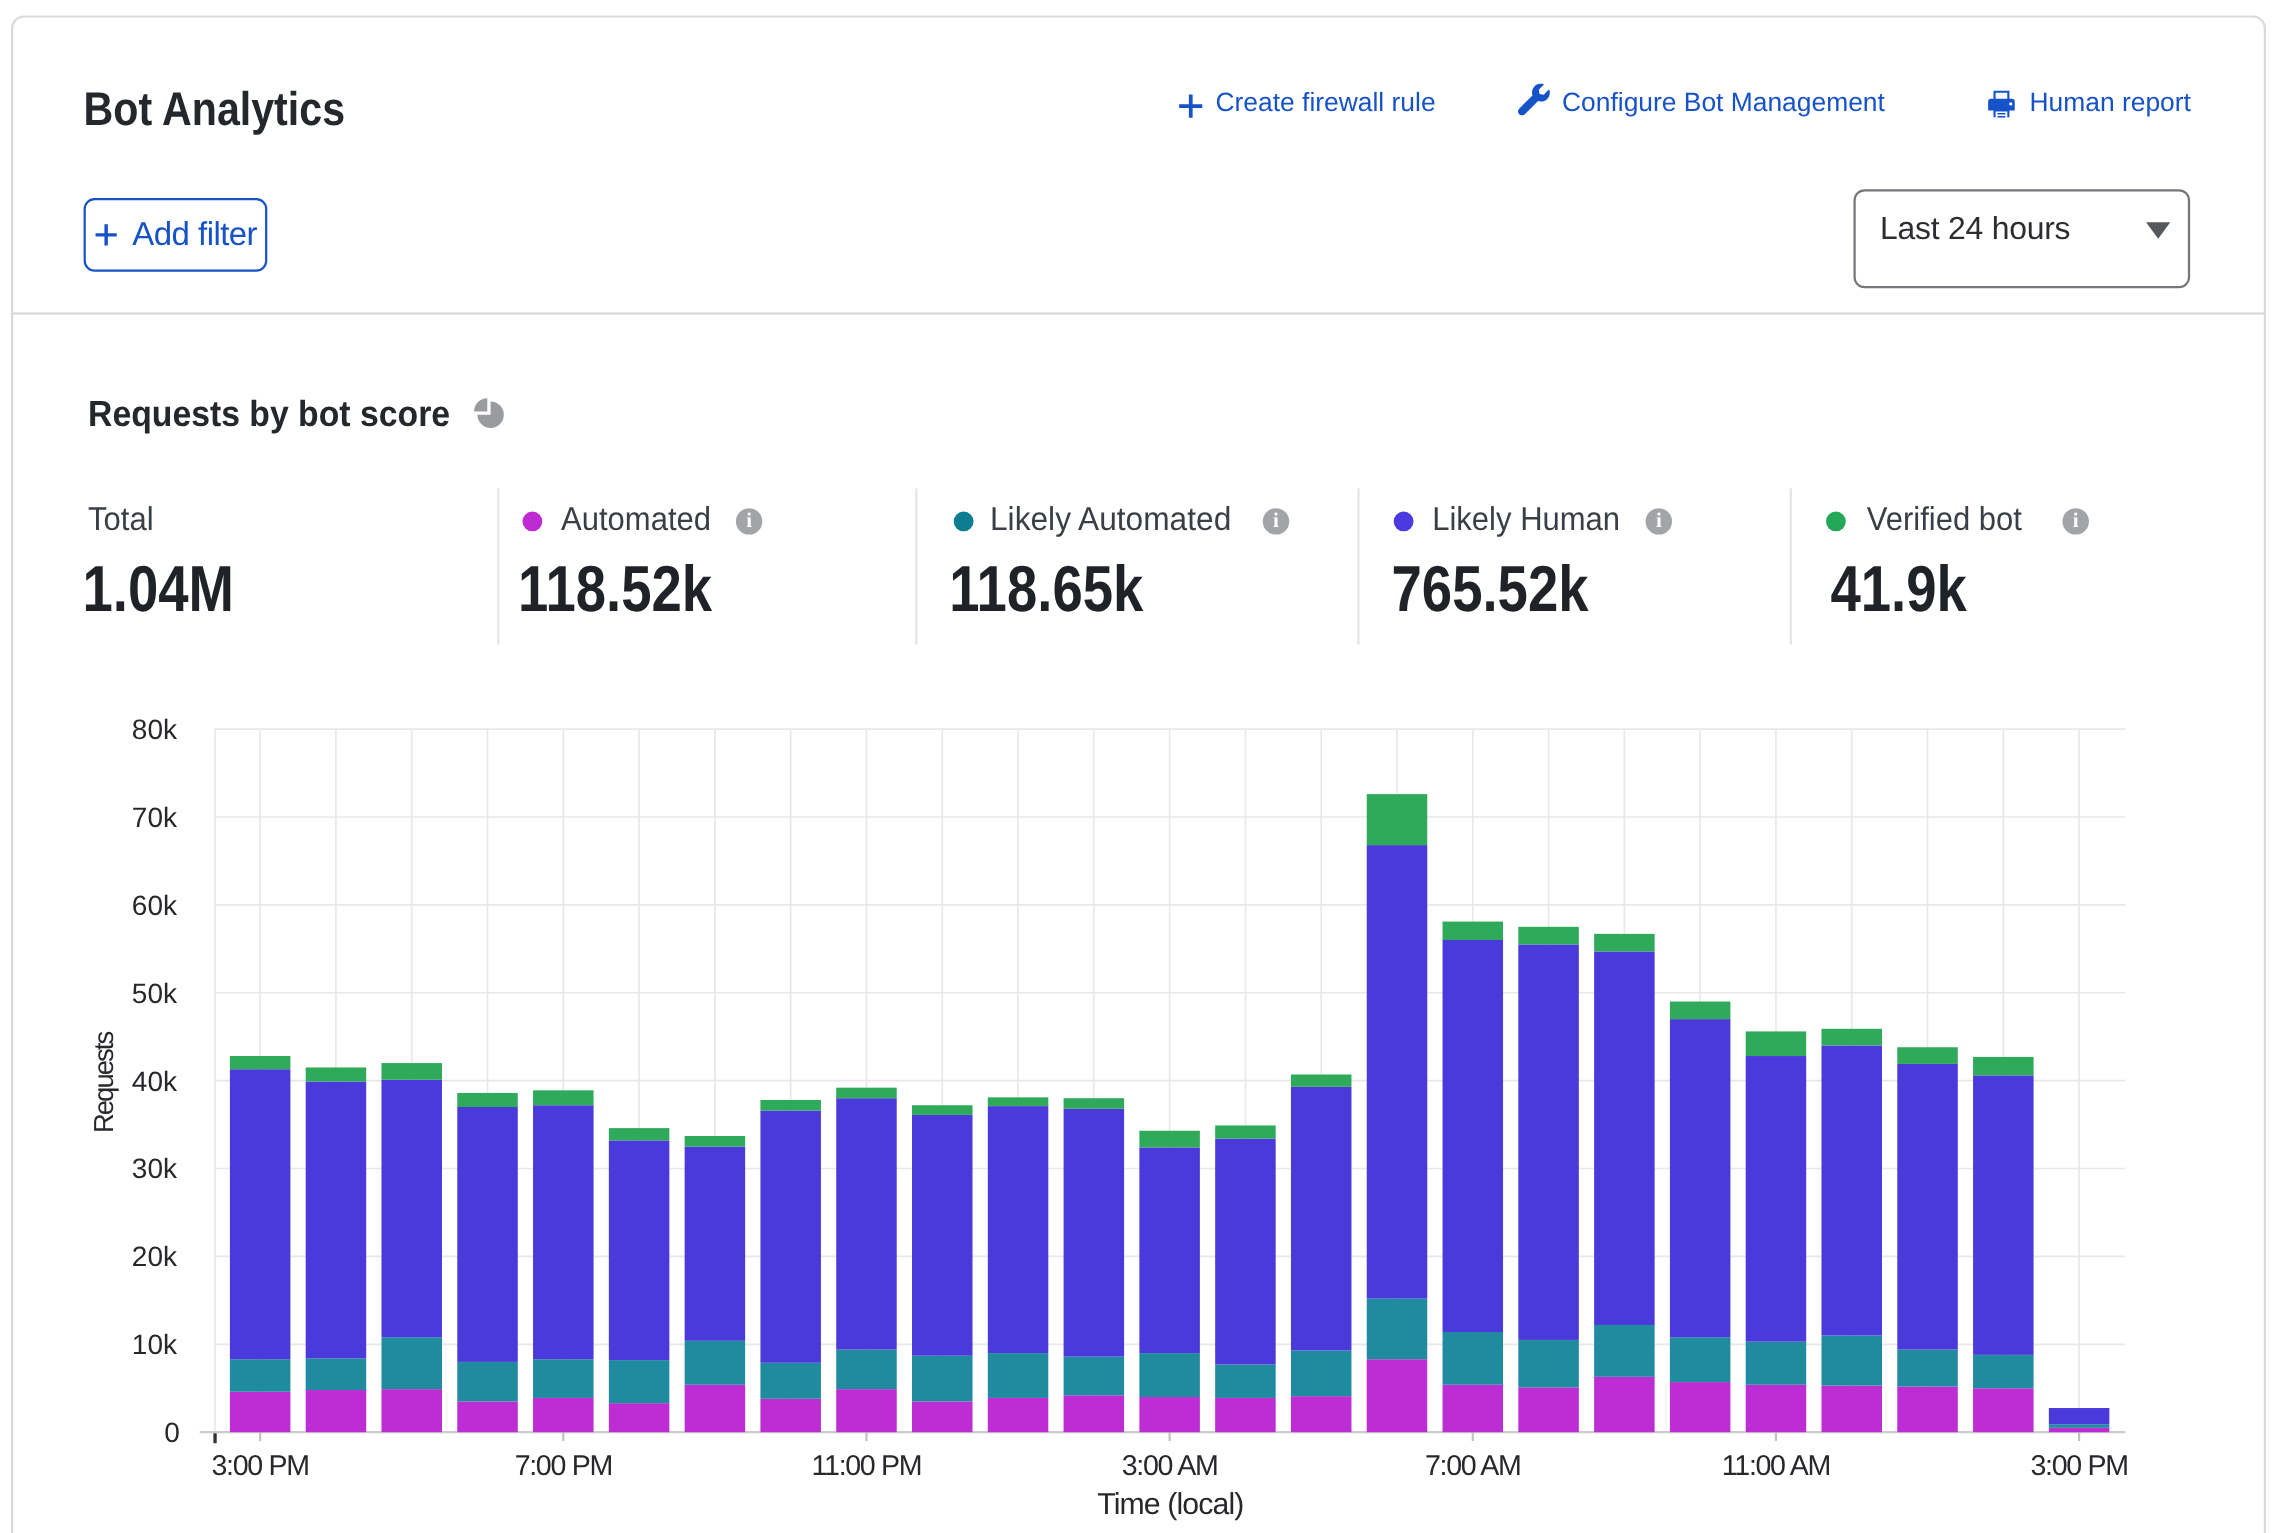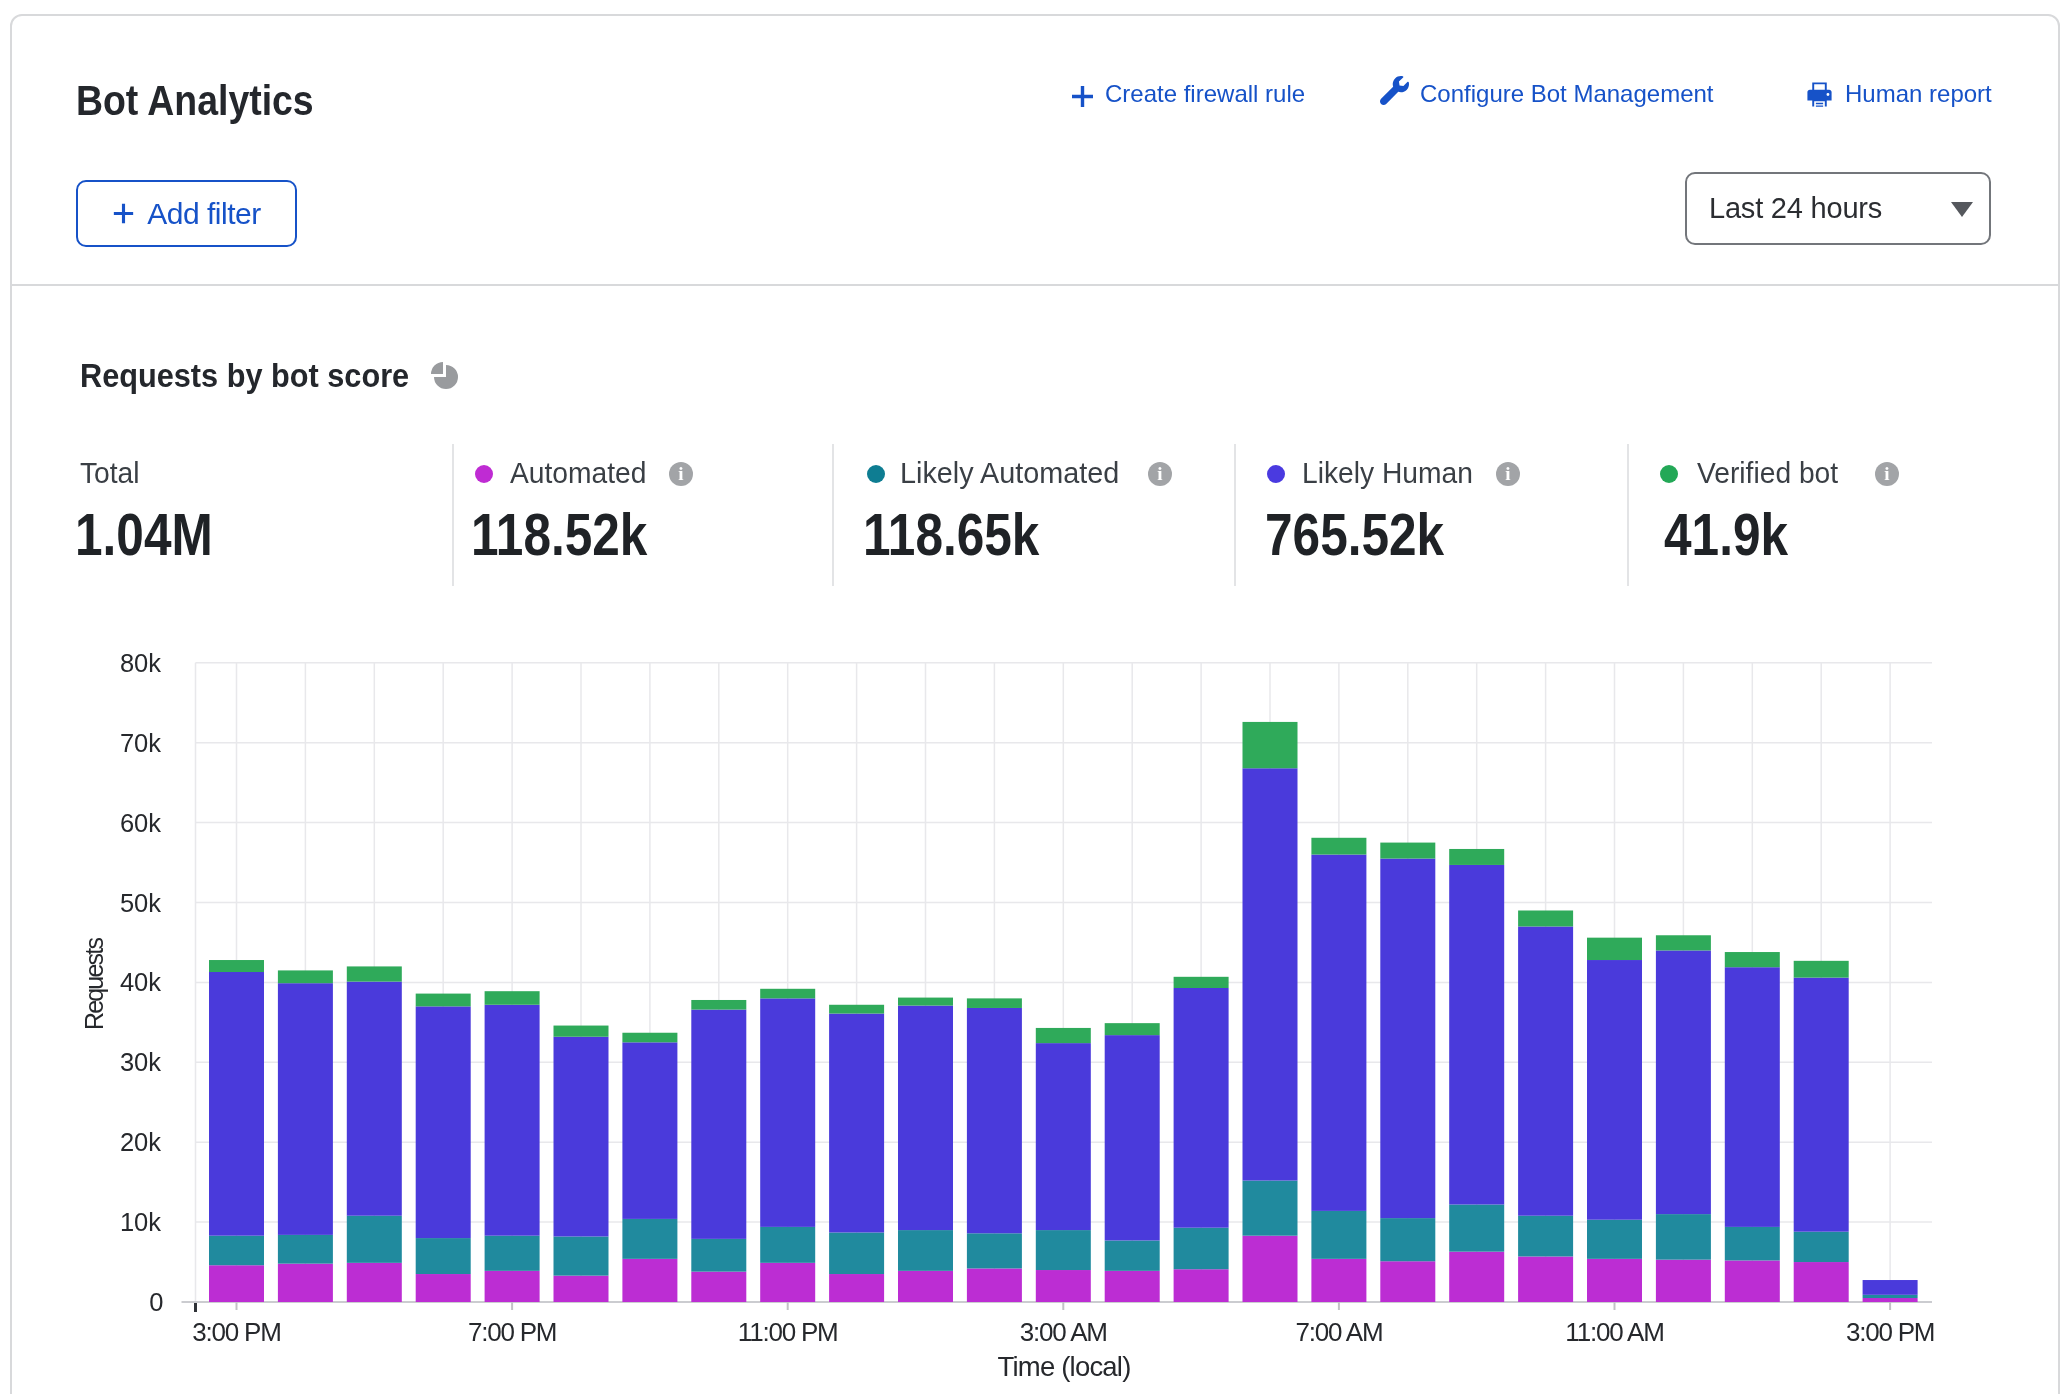--- a/index.html
+++ b/index.html
@@ -1,23 +1,23 @@
 <!DOCTYPE html>
 <html><head><meta charset="utf-8">
 <style>
 *{margin:0;padding:0;box-sizing:border-box;}
 html,body{width:2070px;height:1394px;background:#fff;font-family:"Liberation Sans",sans-serif;overflow:hidden;}
 .abs{position:absolute;}
 .card{position:absolute;left:10px;top:14px;width:2050px;height:1600px;border:2px solid #d8d9db;border-radius:12px;background:#fff;}
 .hdiv{position:absolute;left:11px;top:284px;width:2048px;height:0;border-top:2px solid #d8d9db;}
 .title{left:76px;top:79px;font-size:43px;font-weight:700;color:#24272c;line-height:1;transform:scaleX(.87);transform-origin:0 50%;white-space:nowrap;}
 .link{font-size:24px;color:#1652c8;line-height:1;top:81.5px;}
-.btn{left:76px;top:180px;width:221px;height:67px;border:2.5px solid #1652c8;border-radius:10px;display:flex;align-items:center;justify-content:center;gap:12px;color:#1652c8;}
+.btn{left:76px;top:180px;width:167px;height:67px;border:2.5px solid #1652c8;border-radius:10px;display:flex;align-items:center;justify-content:center;gap:12px;color:#1652c8;}
 .btn span{font-size:30px;letter-spacing:-0.5px;}
-.sel{left:1685px;top:172px;width:306px;height:73px;border:2px solid #73767b;border-radius:10px;}
+.sel{left:1685px;top:172px;width:306px;height:90px;border:2px solid #73767b;border-radius:10px;}
 .sel span{position:absolute;left:22px;top:20px;font-size:29px;letter-spacing:-0.2px;color:#2b2d31;line-height:1;}
 .caret{position:absolute;right:16px;top:28px;width:0;height:0;border-left:11px solid transparent;border-right:11px solid transparent;border-top:15px solid #55585d;}
 .h2{left:80px;top:359px;font-size:33px;font-weight:700;color:#24272c;line-height:1;transform:scaleX(.93);transform-origin:0 50%;white-space:nowrap;}
 .slabel{font-size:30px;color:#3a3f45;line-height:1;top:458px;transform:scaleX(.94);transform-origin:0 50%;white-space:nowrap;}
 .sval{font-size:59px;font-weight:700;color:#1f2226;line-height:1;top:506px;transform:scaleX(.84);transform-origin:0 50%;white-space:nowrap;}
 .dot{width:18px;height:18px;border-radius:50%;top:465px;}
 .vdiv{width:2px;background:#e3e4e6;top:444px;height:142px;}
 .info{top:462px;width:24px;height:24px;border-radius:50%;background:#a2a4a7;color:#fff;text-align:center;font-size:19px;font-weight:700;line-height:24px;font-family:"Liberation Serif",serif;}
 .chart{position:absolute;left:0;top:600px;}
 </style></head>

